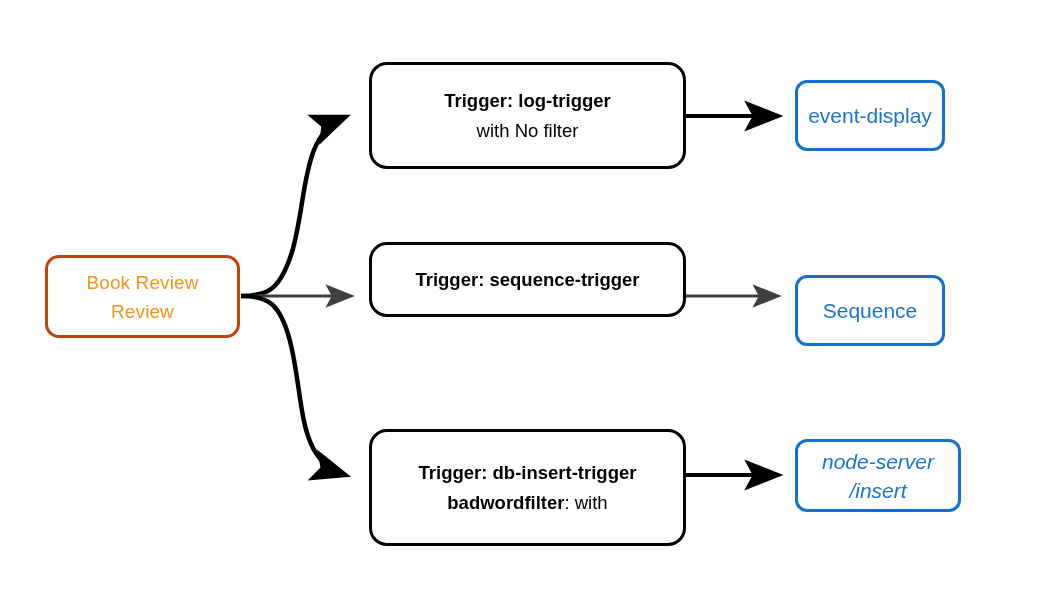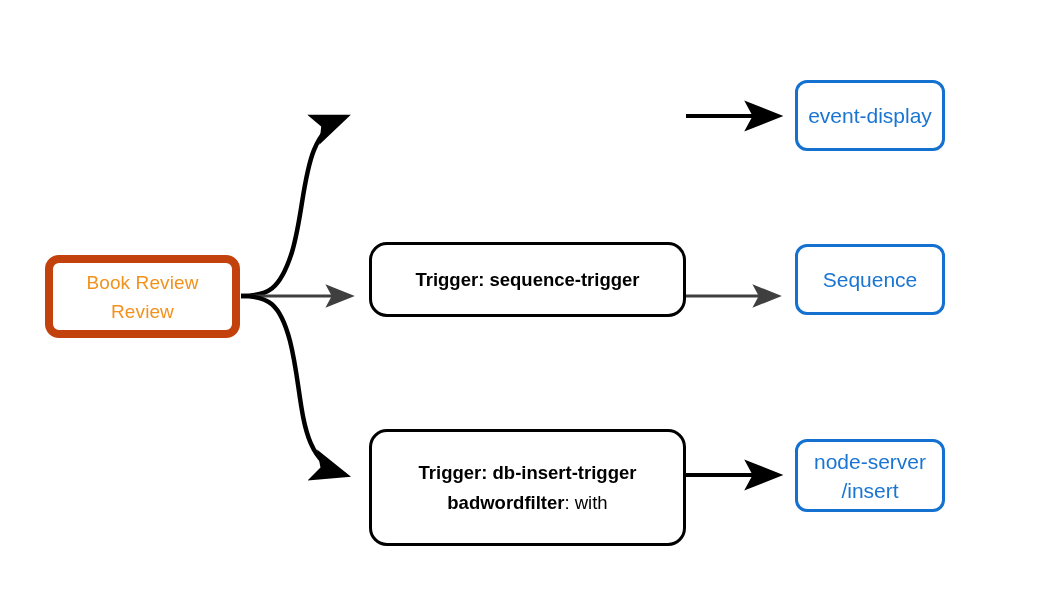--- a/index.html
+++ b/index.html
@@ -34,21 +34,21 @@
     background: #ffffff;
     display: flex;
     flex-direction: column;
     align-items: center;
     justify-content: center;
     text-align: center;
   }
 
   
   .node-broker {
-    border: 8px solid #c2410c;
+    border: 3px solid #c2410c;
     border-radius: 14px;
     color: #f2921d;
     font-size: 19px;
     line-height: 29px;
     letter-spacing: .1px;
   }
 
   
   .node-trigger {
     border: 3px solid #000000;
@@ -69,22 +69,22 @@
     line-height: 29px;
   }
 
   .node-broker { left: 45px;  top: 255px; width: 195px; height: 83px; }
 
   .node-trigger-1 { left: 369px; top: 62px;  width: 317px; height: 107px; }
   .node-trigger-2 { left: 369px; top: 242px; width: 317px; height: 75px; }
   .node-trigger-3 { left: 369px; top: 429px; width: 317px; height: 117px; }
 
   .node-sink-1 { left: 795px; top: 80px;  width: 150px; height: 71px; }
-  .node-sink-2 { left: 795px; top: 244px; width: 150px; height: 71px; }
-  .node-sink-3 { left: 795px; top: 439px; width: 150px; height: 73px; }
+  .node-sink-2 { left: 795px; top: 275px; width: 150px; height: 71px; }
+  .node-sink-3 { left: 795px; top: 439px; width: 166px; height: 73px; font-style: italic; }
 </style>
 </head>
 <body>
 
 <div id="canvas">
 
   <svg id="edge-layer" viewBox="0 0 1043 613">
     <defs>
       <marker id="arrow-black" markerWidth="10" markerHeight="10" refX="7.6" refY="4" orient="auto" markerUnits="strokeWidth">
         <path d="M0,0.4 L9,4 L0,7.6 L1.9,4 Z" fill="#000000"></path>
@@ -108,20 +108,28 @@
     <line x1="686" y1="296" x2="777" y2="296" stroke="#3f3f3f" stroke-width="3" marker-end="url(#arrow-gray)"></line>
 
     <line x1="686" y1="475" x2="777" y2="475" stroke="#000000" stroke-width="4" marker-end="url(#arrow-black-sm)"></line>
   </svg>
 
   <div class="node node-broker">
     <div class="line">Book Review</div>
     <div class="line">Review</div>
   </div>
 
+  <div class="node node-trigger node-trigger-1">
+    <div class="line">
+      <b>Trigger: log-trigger</b>
+    </div>
+    <div class="line">
+      <span>with No filter</span>
+    </div>
+  </div>
 
   <div class="node node-trigger node-trigger-2">
     <div class="line">
       <b>Trigger: sequence-trigger</b>
     </div>
   </div>
 
   <div class="node node-trigger node-trigger-3">
     <div class="line">
       <b>Trigger: db-insert-trigger</b>

